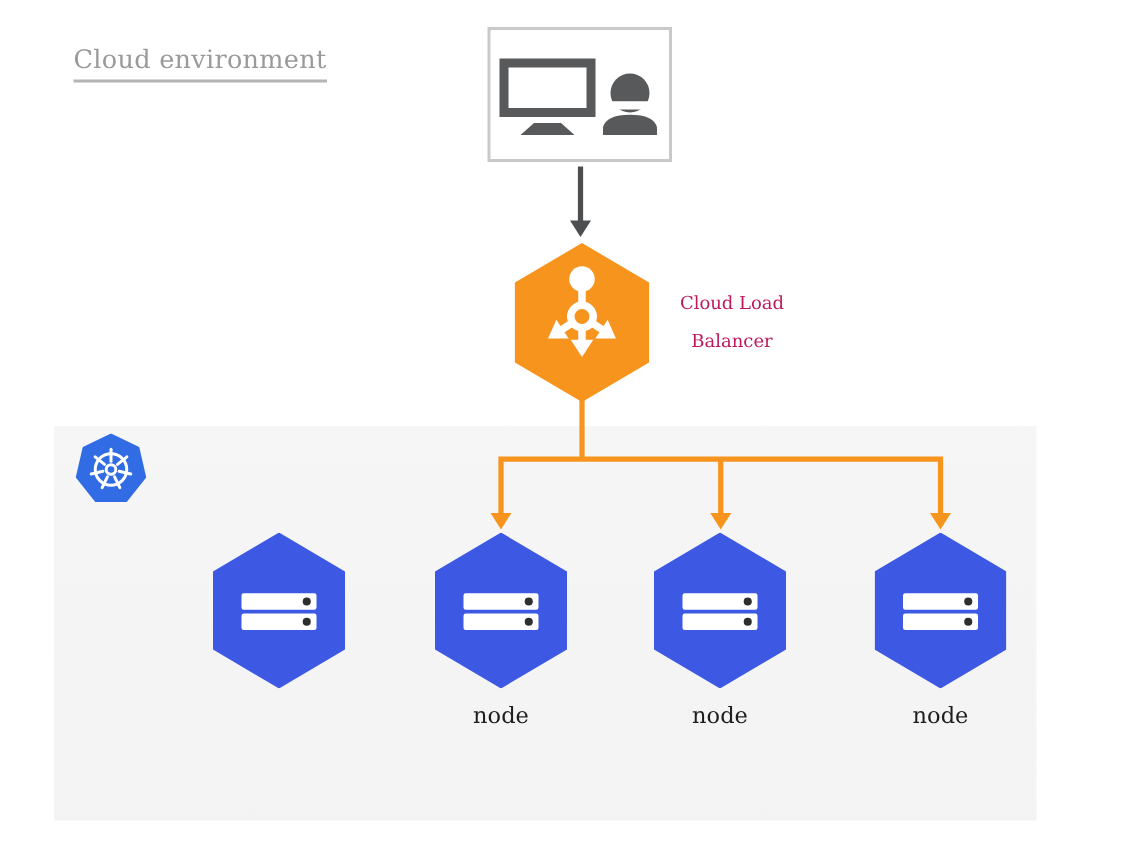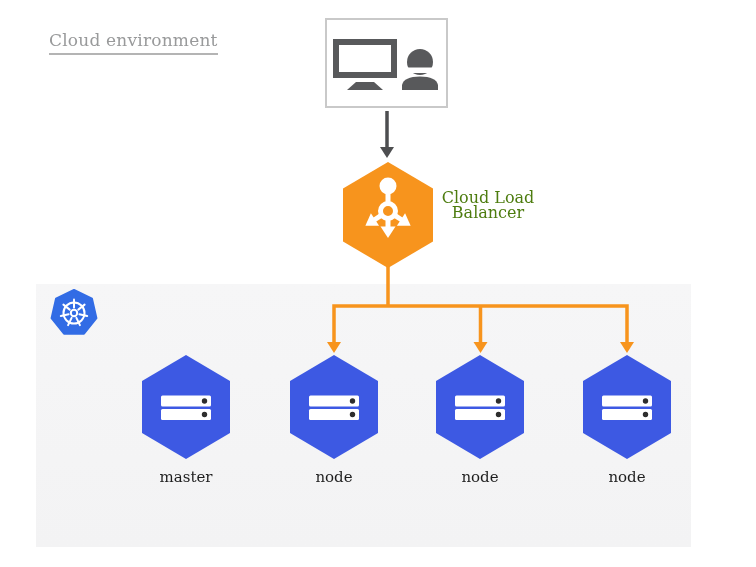--- a/index.html
+++ b/index.html
@@ -19,21 +19,21 @@
   .overlay{position:absolute;left:0;top:0;z-index:1;pointer-events:none;}
   .hex{
     position:absolute;
     clip-path:polygon(50% 0,100% 25%,100% 75%,50% 100%,0 75%,0 25%);
     display:flex;align-items:center;justify-content:center;z-index:2;
   }
   .hex-lb{left:343px;top:162px;width:90px;height:106px;background:#f7941d;}
   .hex-node{width:88px;height:104px;top:355px;background:#3d59e3;}
   .lb-label{
     position:absolute;left:438px;top:190px;width:100px;
-    font-size:16px;line-height:15px;color:#4d7c0f;text-align:center;z-index:2;
+    font-size:12px;line-height:25px;color:#be185d;text-align:center;z-index:2;
   }
   .panel{
     position:absolute;left:36px;top:284px;width:701px;height:263px;
     background:linear-gradient(#f6f6f7,#f3f3f4);z-index:0;
   }
   .k8s-logo{position:absolute;left:50px;top:289px;width:48px;height:48px;z-index:2;}
   .node-label{
     position:absolute;top:468px;width:120px;text-align:center;
     font-size:15px;color:#1e1e1e;z-index:2;
   }
@@ -107,21 +107,20 @@
   </svg>
 
   <div class="hex hex-node" style="left:142px">
     <svg width="88" height="104" viewBox="0 0 88 104">
       <rect x="19" y="40.5" width="50" height="11" rx="1.5" fill="#ffffff"></rect>
       <rect x="19" y="54" width="50" height="11" rx="1.5" fill="#ffffff"></rect>
       <circle cx="62.5" cy="46" r="2.7" fill="#2e2e2e"></circle>
       <circle cx="62.5" cy="59.5" r="2.7" fill="#2e2e2e"></circle>
     </svg>
   </div>
-  <div class="node-label" style="left:126px">master</div>
 
   <div class="hex hex-node" style="left:290px">
     <svg width="88" height="104" viewBox="0 0 88 104">
       <rect x="19" y="40.5" width="50" height="11" rx="1.5" fill="#ffffff"></rect>
       <rect x="19" y="54" width="50" height="11" rx="1.5" fill="#ffffff"></rect>
       <circle cx="62.5" cy="46" r="2.7" fill="#2e2e2e"></circle>
       <circle cx="62.5" cy="59.5" r="2.7" fill="#2e2e2e"></circle>
     </svg>
   </div>
   <div class="node-label" style="left:274px">node</div>

